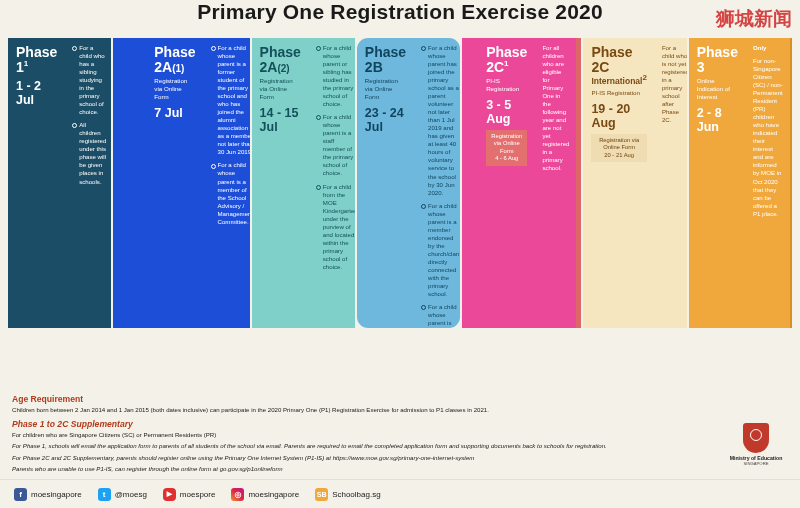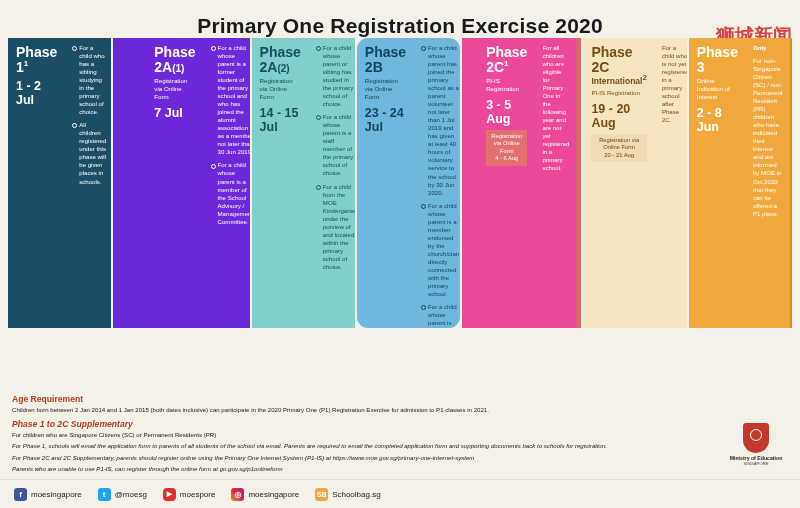--- a/index.html
+++ b/index.html
@@ -8,29 +8,29 @@
     background:#f2efe6;
     font-family:"Liberation Sans", sans-serif;
     overflow:hidden;
     position:relative;
   }
   .page{position:relative;width:800px;height:508px;background:#f4f1e8;}
 
   
   .header{
     position:relative;height:38px;
-    display:flex;align-items:flex-end;justify-content:center;
+    display:flex;align-items:flex-start;justify-content:center;
     background:#f4f1e8;
   }
   .header h1{
     margin:0;font-size:21px;font-weight:bold;color:#1a1a1a;
     letter-spacing:.2px;
   }
   .watermark{
-    position:absolute;right:8px;top:23px;
+    position:absolute;right:8px;top:6px;
     font-size:19px;font-weight:bold;color:#d23b3b;
     font-family:"DejaVu Sans", sans-serif;
     opacity:.95;
   }
 
   
   .strip{display:flex;height:290px;padding:0 8px;gap:2px;}
   .col{flex:1;display:flex;flex-direction:row;position:relative;overflow:hidden;}
   .col .top{padding:7px 8px 6px 8px;}
   .phase-name{font-size:14px;font-weight:bold;line-height:1.05;}
@@ -45,21 +45,21 @@
   .body li:before{content:"";position:absolute;left:0;top:2.2px;width:3px;height:3px;border:.8px solid currentColor;border-radius:50%;}
   .body .plain{padding-left:0;}
   .body .plain:before{display:none;}
   .result{
     font-size:6.4px;font-weight:bold;padding:5px 6px;text-align:center;
   }
 
   
   .c1{background:#1b4e66;color:#fff;}
   .c1 .top{background:#1b4e66;}
-  .c2a1{background:#6d28d9;color:#fff;padding-left:33px;}
+  .c2a1{background:#1d4ed8;color:#fff;padding-left:33px;}
   .c2a2{background:#7fd0c8;color:#14505c;}
   .c2b{background:#6fb8dd;color:#11455e;border-radius:11px;}
   .c2c{background:#ec4899;color:#fff;padding-left:16px;}
   .c2cs{background:#f6e6c0;color:#7a4a12;}
   .c3{background:#f0a83c;color:#fff;}
 
   .c2a1 .body,.c2a1 .result{color:#fff;}
   .c2a1 .result{background:#d98e24;}
   .c2a2 .result{background:#5cbcb3;color:#0c3f49;}
   .c2b .result{background:#4fa3cd;color:#fff;}

